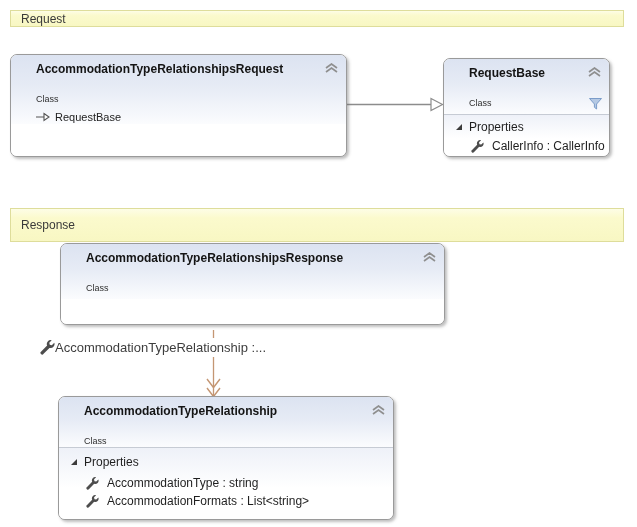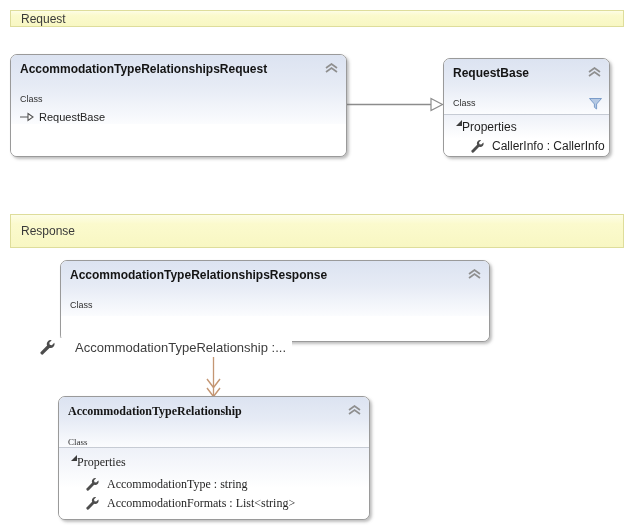--- a/index.html
+++ b/index.html
@@ -10,55 +10,55 @@
     background:linear-gradient(180deg,#fdfde6 0%,#fbfacd 28%,#f8f7c3 100%);
     border:1px solid #dedd9b;box-sizing:border-box;
     display:flex;align-items:center;padding-left:10px;
     font-size:12px;color:#3a3a3a;}
 
   
   .node{position:absolute;background:#ffffff;border:1px solid #9a9a9a;border-radius:7px;
     box-sizing:border-box;box-shadow:2px 2px 3px rgba(110,110,110,.45);overflow:hidden;}
   .node-header{position:relative;box-sizing:border-box;
     background:linear-gradient(180deg,#dce3f1 0%,#e6ebf5 45%,#fbfcfe 100%);
-    padding:7px 26px 0 9px;}
+    padding:7px 26px 0 25px;}
   .node-title{font-size:12px;font-weight:bold;color:#141414;white-space:nowrap;}
   .node-kind{font-size:9px;color:#303030;margin-top:18px;}
   .base-row{display:flex;align-items:center;gap:5px;margin-top:7px;font-size:11px;color:#222;}
   .chevron{position:absolute;top:8px;right:8px;width:13px;height:10px;cursor:pointer;}
   .filter-btn{position:absolute;right:7px;bottom:4px;width:13px;height:12px;cursor:pointer;}
   .node-body{background:#ffffff;}
 
   
   .compartment{border-top:1px solid #c6cbd4;background:linear-gradient(180deg,#eef1f8 0%,#ffffff 55%);}
-  .section-header{display:flex;align-items:flex-start;padding:5px 0 3px 12px;
+  .section-header{display:flex;align-items:center;gap:7px;padding:5px 0 3px 12px;
     font-size:12px;color:#1f1f1f;}
   .expander{width:0;height:0;border-left:6px solid transparent;border-bottom:6px solid #3c3c3c;cursor:pointer;}
   .member-row{display:flex;align-items:center;gap:8px;padding:2px 3px 2px 27px;
     font-size:12px;color:#1f1f1f;white-space:nowrap;}
   .wrench{display:inline-flex;width:13px;height:13px;flex:0 0 auto;}
 
   
   .connector{position:absolute;}
 
   
-  .assoc-label{position:absolute;left:38px;top:338px;display:flex;align-items:center;gap:20px;
+  .assoc-label{position:absolute;left:38px;top:338px;display:flex;align-items:center;gap:0;
     background:#ffffff;padding:2px 6px 2px 2px;font-size:13px;color:#3d3d3d;white-space:nowrap;}
   .assoc-label .wrench{width:15px;height:15px;}
 </style>
 </head>
 <body>
 
 <div id="canvas">
 
   <div class="banner" style="top:10px;height:17px;">
     <span>Request</span>
   </div>
 
-  <div class="banner" style="top:214px;height:34px;">
+  <div class="banner" style="top:208px;height:34px;">
     <span>Response</span>
   </div>
 
   <svg class="connector" style="left:347px;top:96px;" width="97" height="17">
     <line x1="0" y1="8.5" x2="84" y2="8.5" stroke="#8c8c8c" stroke-width="1.3"></line>
     <polygon points="84,2.5 95.5,8.5 84,14.5" fill="#ffffff" stroke="#8c8c8c" stroke-width="1.2"></polygon>
   </svg>
 
   <svg class="connector" style="left:204px;top:330px;" width="20" height="68">
     <line x1="9.5" y1="0" x2="9.5" y2="66" stroke="#c49673" stroke-width="1.3"></line>
@@ -104,40 +104,40 @@
       </div>
       <div class="member-row">
         <svg class="wrench" viewBox="0 0 16 16">
           <path d="M15.2 3.0 L12.6 5.6 L10.4 5.1 L9.9 2.9 L12.5 0.3 A4.1 4.1 0 0 0 7.6 5.9 L1.3 12.2 A1.8 1.8 0 1 0 3.8 14.7 L10.1 8.4 A4.1 4.1 0 0 0 15.2 3.0 Z" fill="#4d4d4d"></path>
         </svg>
         <span>CallerInfo : CallerInfo</span>
       </div>
     </div>
   </div>
 
-  <div class="node" style="left:60px;top:260px;width:430px;height:82px;">
+  <div class="node" style="left:60px;top:243px;width:385px;height:82px;">
     <div class="node-header" style="height:55px;">
       <div class="node-title">AccommodationTypeRelationshipsResponse</div>
       <div class="node-kind">Class</div>
       <svg class="chevron" viewBox="0 0 13 10">
         <polyline points="1,5 6.5,1 12,5" fill="none" stroke="#8f8f8f" stroke-width="1.7"></polyline>
         <polyline points="1,9 6.5,5 12,9" fill="none" stroke="#8f8f8f" stroke-width="1.7"></polyline>
       </svg>
     </div>
     <div class="node-body" style="height:26px;"></div>
   </div>
 
   <div class="assoc-label">
     <svg class="wrench" viewBox="0 0 16 16">
       <path d="M15.2 3.0 L12.6 5.6 L10.4 5.1 L9.9 2.9 L12.5 0.3 A4.1 4.1 0 0 0 7.6 5.9 L1.3 12.2 A1.8 1.8 0 1 0 3.8 14.7 L10.1 8.4 A4.1 4.1 0 0 0 15.2 3.0 Z" fill="#4d4d4d"></path>
     </svg>
     <span>AccommodationTypeRelationship :...</span>
   </div>
 
-  <div class="node" style="left:58px;top:396px;width:312px;height:124px;font-family:Liberation Serif, serif;">
+  <div class="node" style="left:58px;top:396px;width:336px;height:124px;">
     <div class="node-header" style="height:50px;">
       <div class="node-title">AccommodationTypeRelationship</div>
       <div class="node-kind">Class</div>
       <svg class="chevron" viewBox="0 0 13 10">
         <polyline points="1,5 6.5,1 12,5" fill="none" stroke="#8f8f8f" stroke-width="1.7"></polyline>
         <polyline points="1,9 6.5,5 12,9" fill="none" stroke="#8f8f8f" stroke-width="1.7"></polyline>
       </svg>
     </div>
     <div class="compartment" style="height:73px;">
       <div class="section-header" style="padding-top:7px;padding-bottom:5px;">

